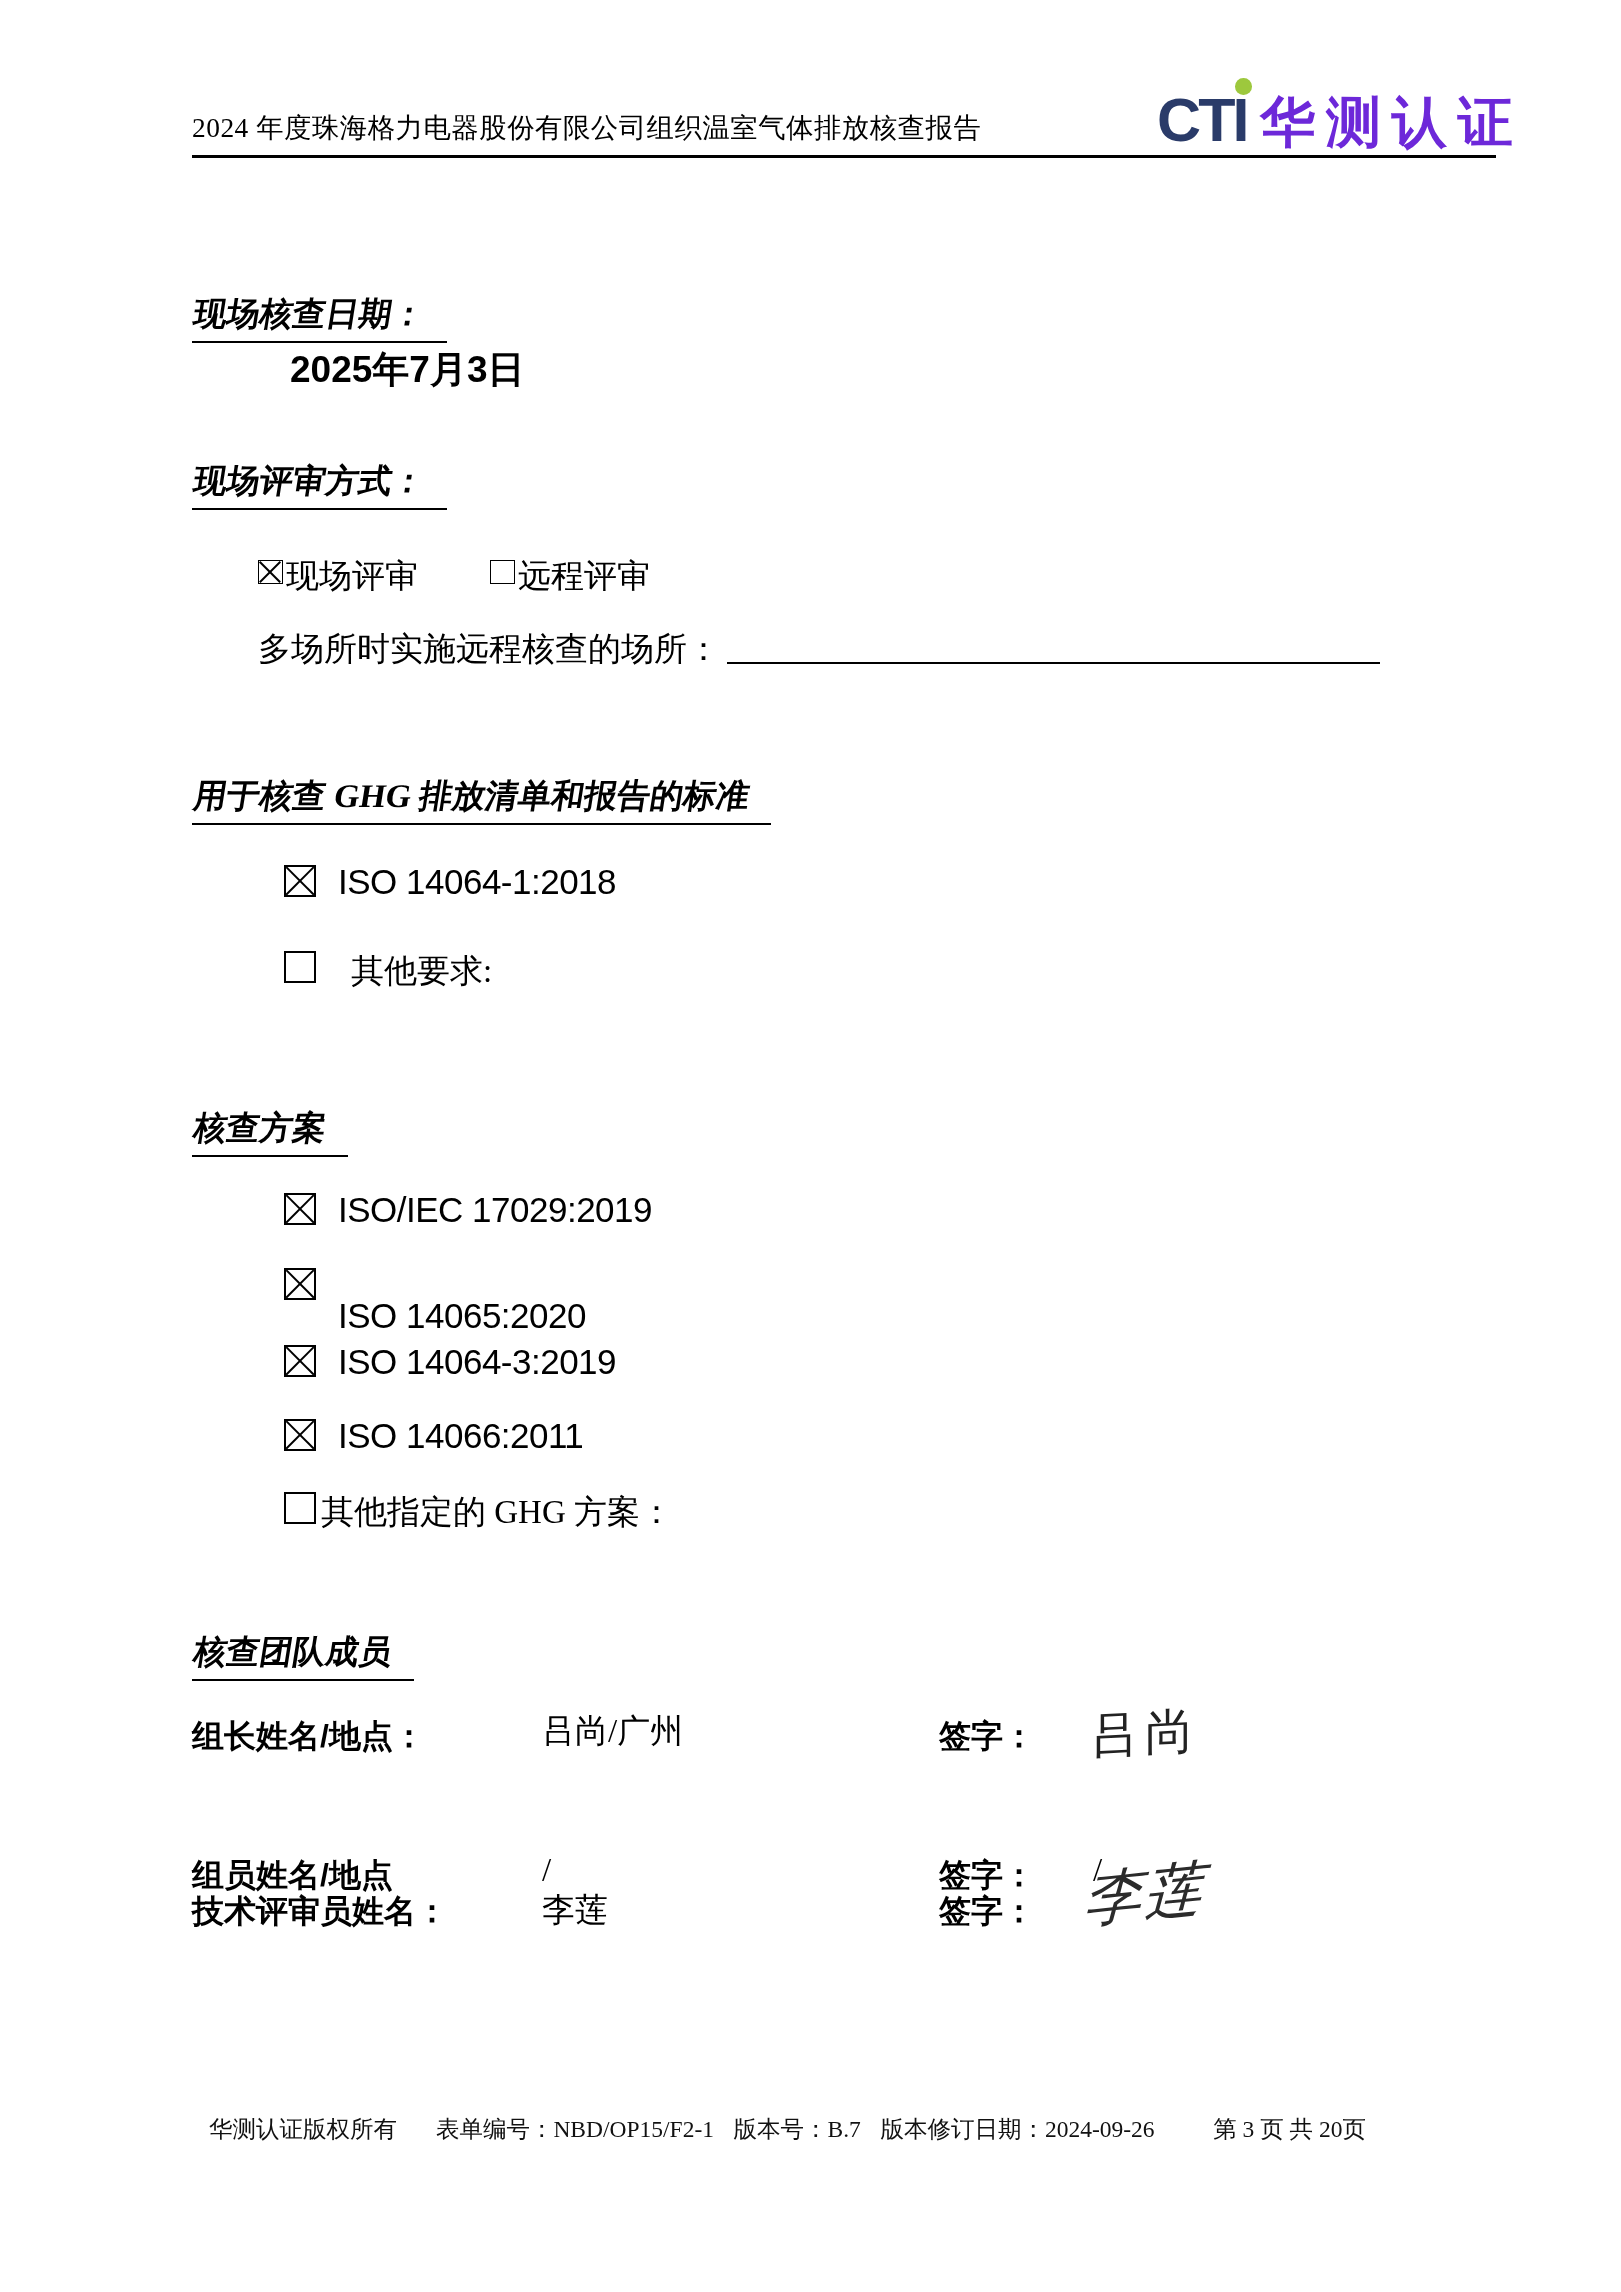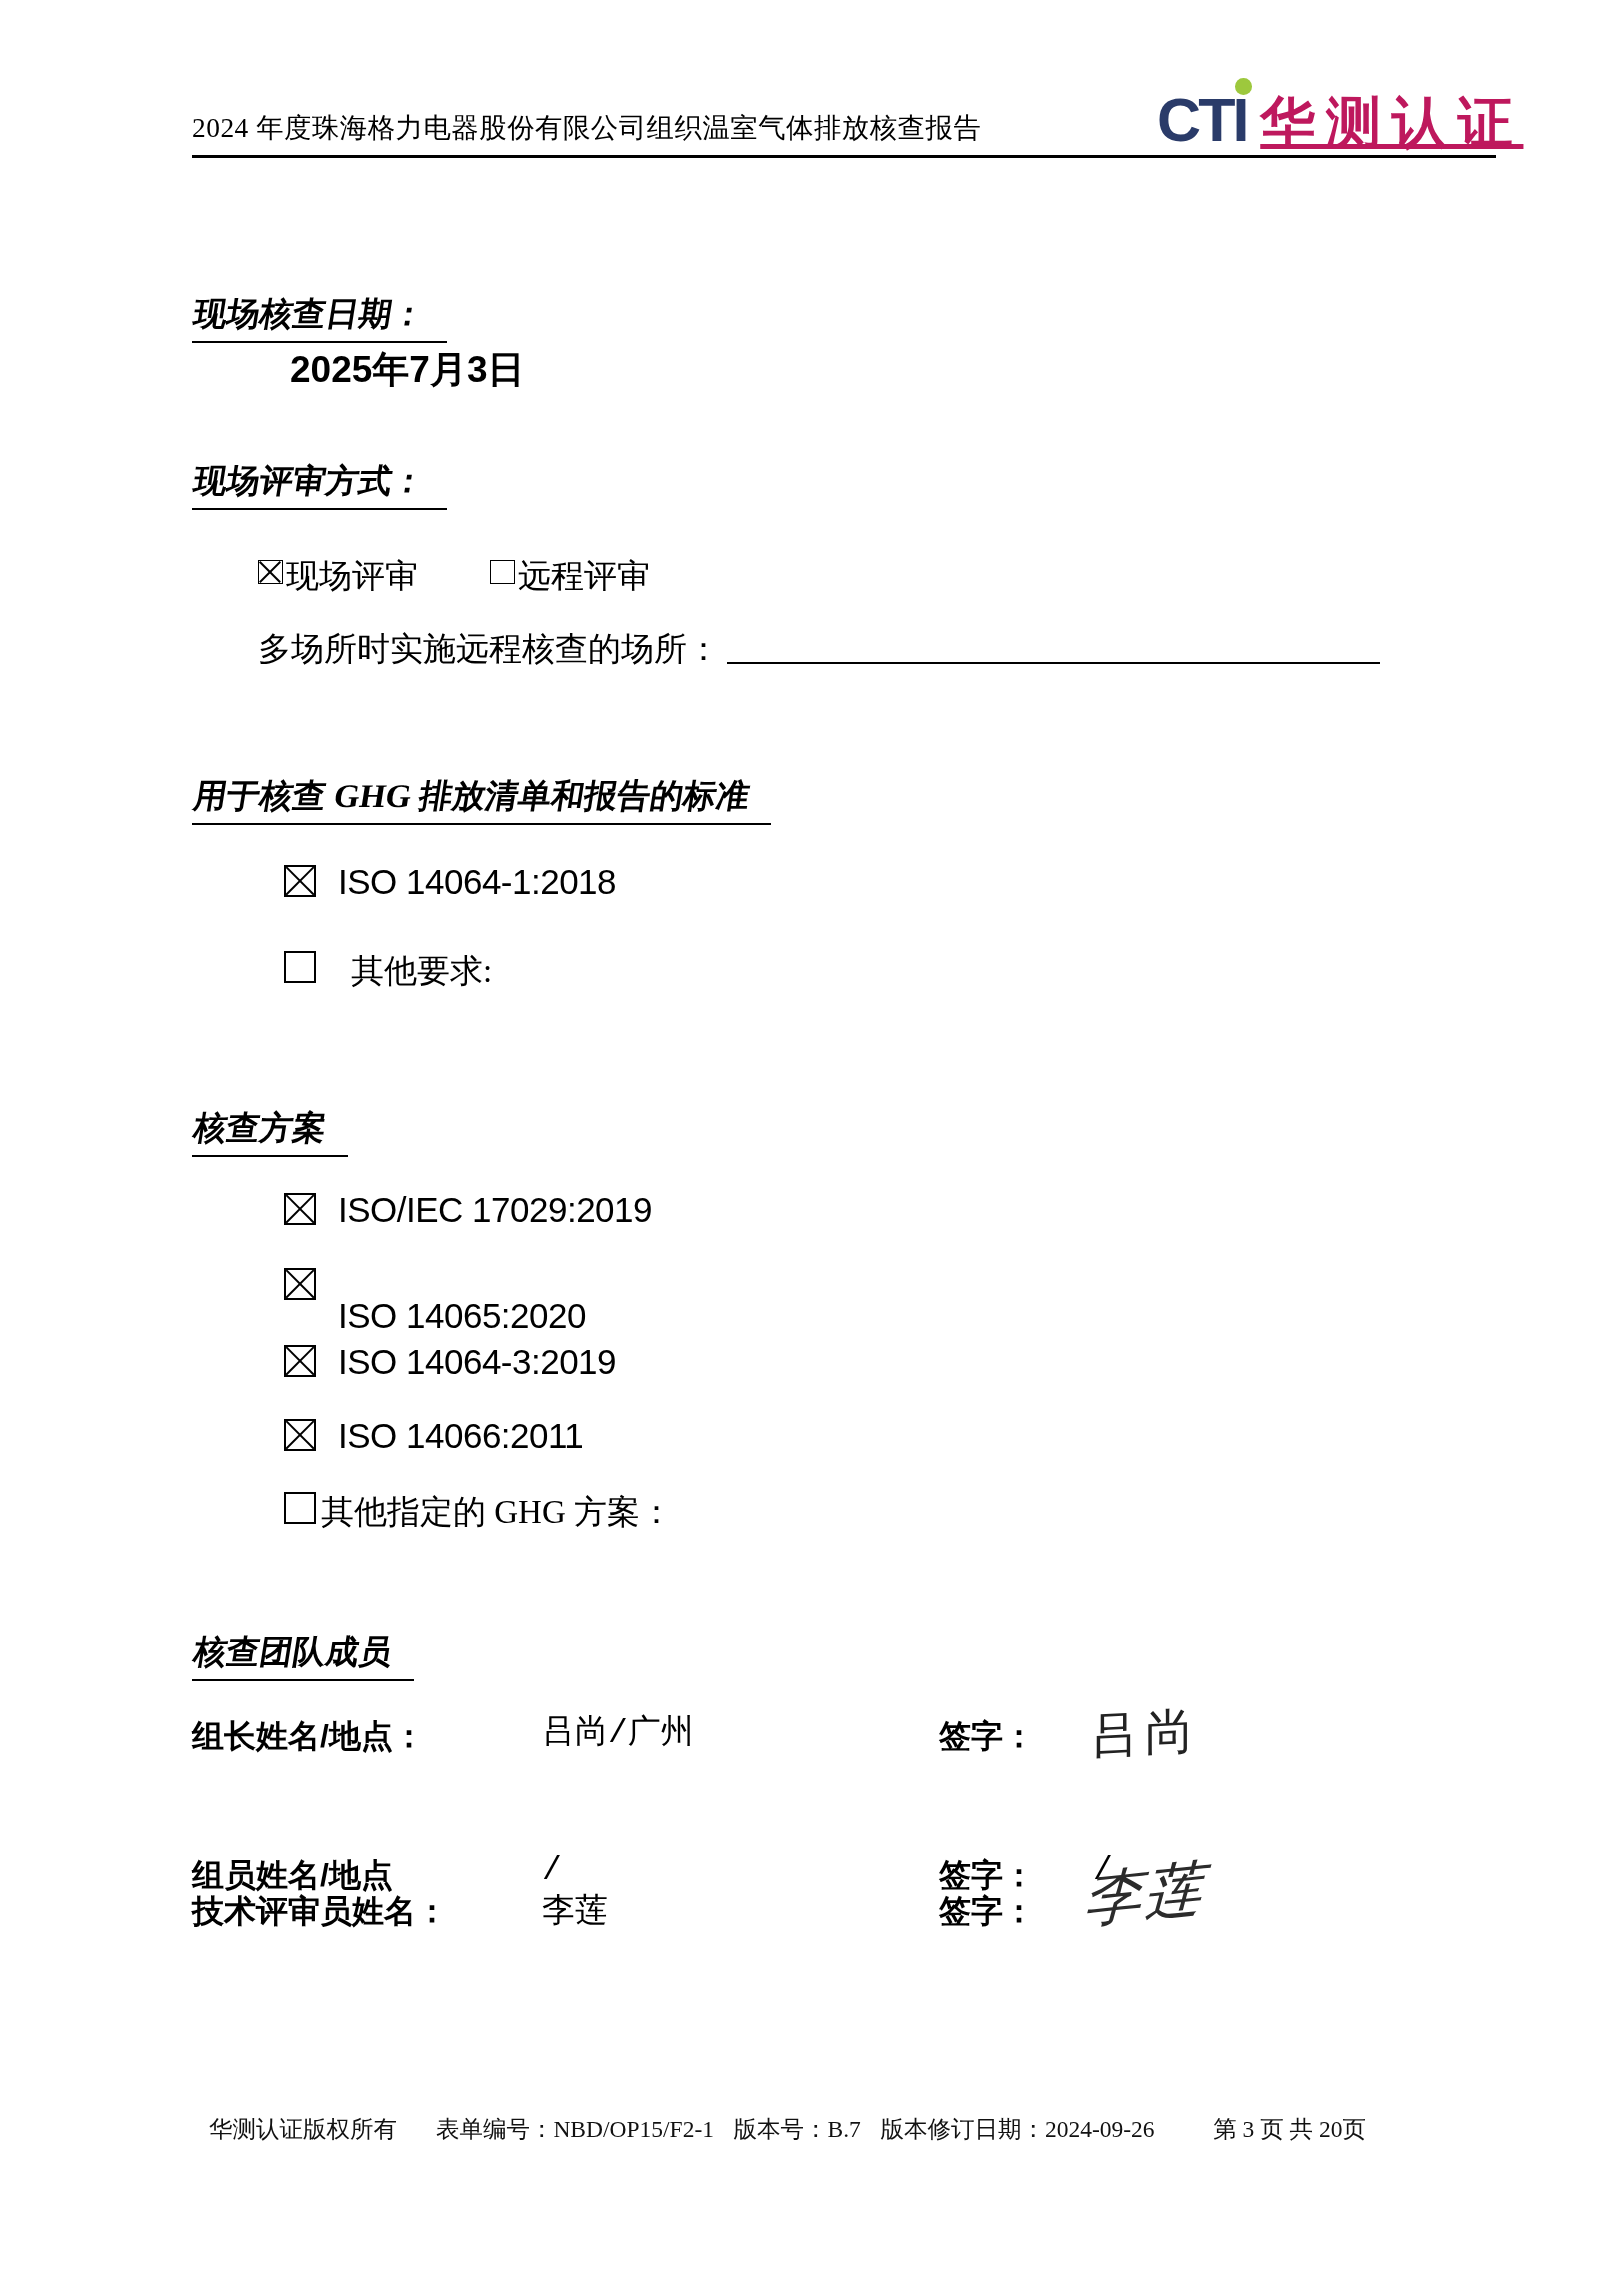--- a/index.html
+++ b/index.html
@@ -37,42 +37,42 @@
   .cb.checked::before,.cb.checked::after{content:'';position:absolute;top:50%;left:50%;width:39px;height:2.2px;background:#000;}
   .cb.checked::before{transform:translate(-50%,-50%) rotate(45deg);}
   .cb.checked::after{transform:translate(-50%,-50%) rotate(-45deg);}
   .cb-sm{width:24.5px;height:24.5px;border:1.8px solid #000;}
   .cb-sm.checked::before,.cb-sm.checked::after{width:29px;height:1.8px;}
 
   .blank-line{display:inline-block;border-bottom:2.5px solid #000;height:35px;}
 
   
   .lbl{font-family:"Liberation Sans", sans-serif;font-size:32px;font-weight:bold;white-space:nowrap;}
-  .val{font-size:33px;white-space:nowrap;font-family:Liberation Mono, monospace;}
+  .val{font-size:33px;white-space:nowrap;}
   .sig-hand{font-size:49px;color:#222;white-space:nowrap;display:inline-block;transform:rotate(-3deg) skewX(-3deg);letter-spacing:5.9px;}
   .sig-hand-2{font-size:59px;font-style:italic;color:#2b2b2b;white-space:nowrap;display:inline-block;transform:rotate(-6deg) skewX(-8deg);letter-spacing:2px;}
 
   
   .footer{position:absolute;left:187px;top:2113px;width:1372px;font-size:23.5px;white-space:nowrap;color:#111;margin-left:22px;}
   .footer span{margin-right:13.7px;}
   .footer .gap-l{margin-right:33px;}
   .footer .page-no{margin-left:39px;}
 </style>
 </head>
 <body>
 
 <div class="page">
 
   <div class="abs title" style="left:192px;top:110px;">2024 年度珠海格力电器股份有限公司组织温室气体排放核查报告</div>
 
   <div class="logo">
     <span class="logo-dot" style="background: rgb(157, 200, 61);"></span>
     <span class="logo-text">
       <span class="logo-cti" style="color: rgb(42, 59, 105);">CTI</span>
-      <span class="logo-cn" style="color: #be185d; text-decoration: underline;">华测认证</span>
+      <span class="logo-cn" style="color: #6d28d9;">华测认证</span>
     </span>
   </div>
   <div class="header-rule"></div>
 
   <div class="abs h" style="left:192px;top:292px;">
     <span class="skew">现场核查日期：</span>
   </div>
   <div class="abs date-val" style="left:258px;top:345px;">2025年7月3日</div>
 
   <div class="abs h" style="left:192px;top:459px;">

